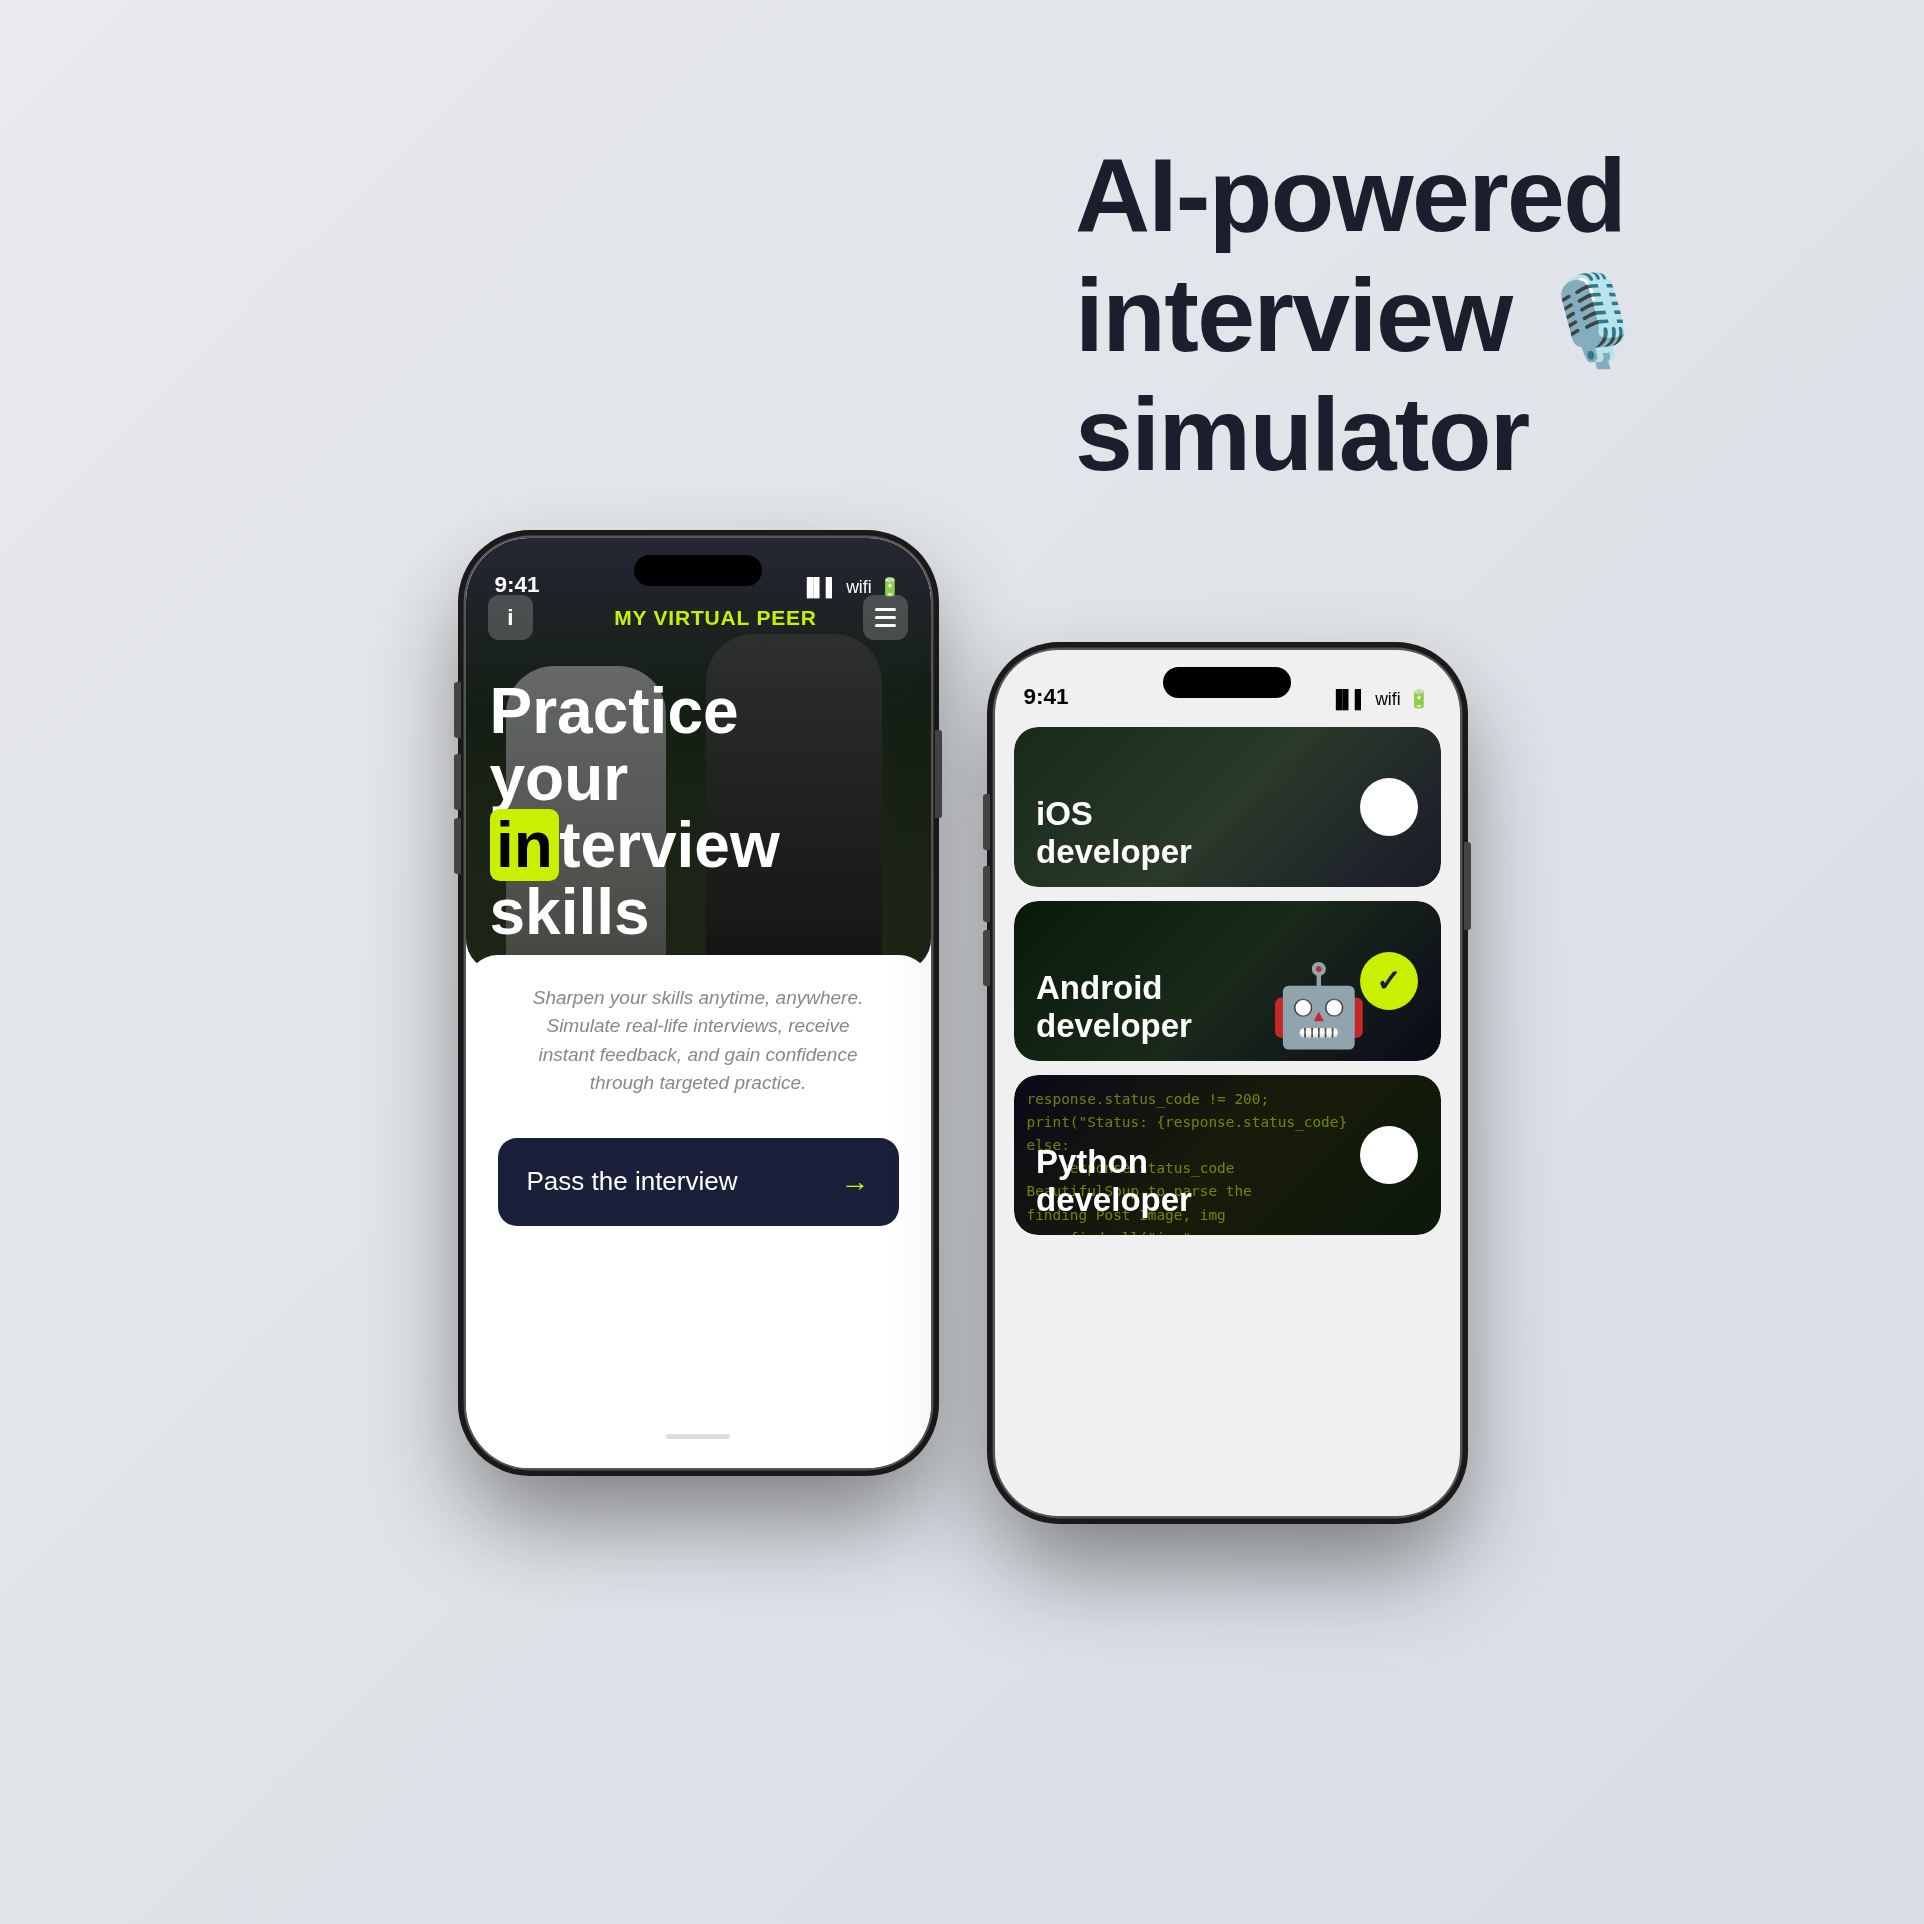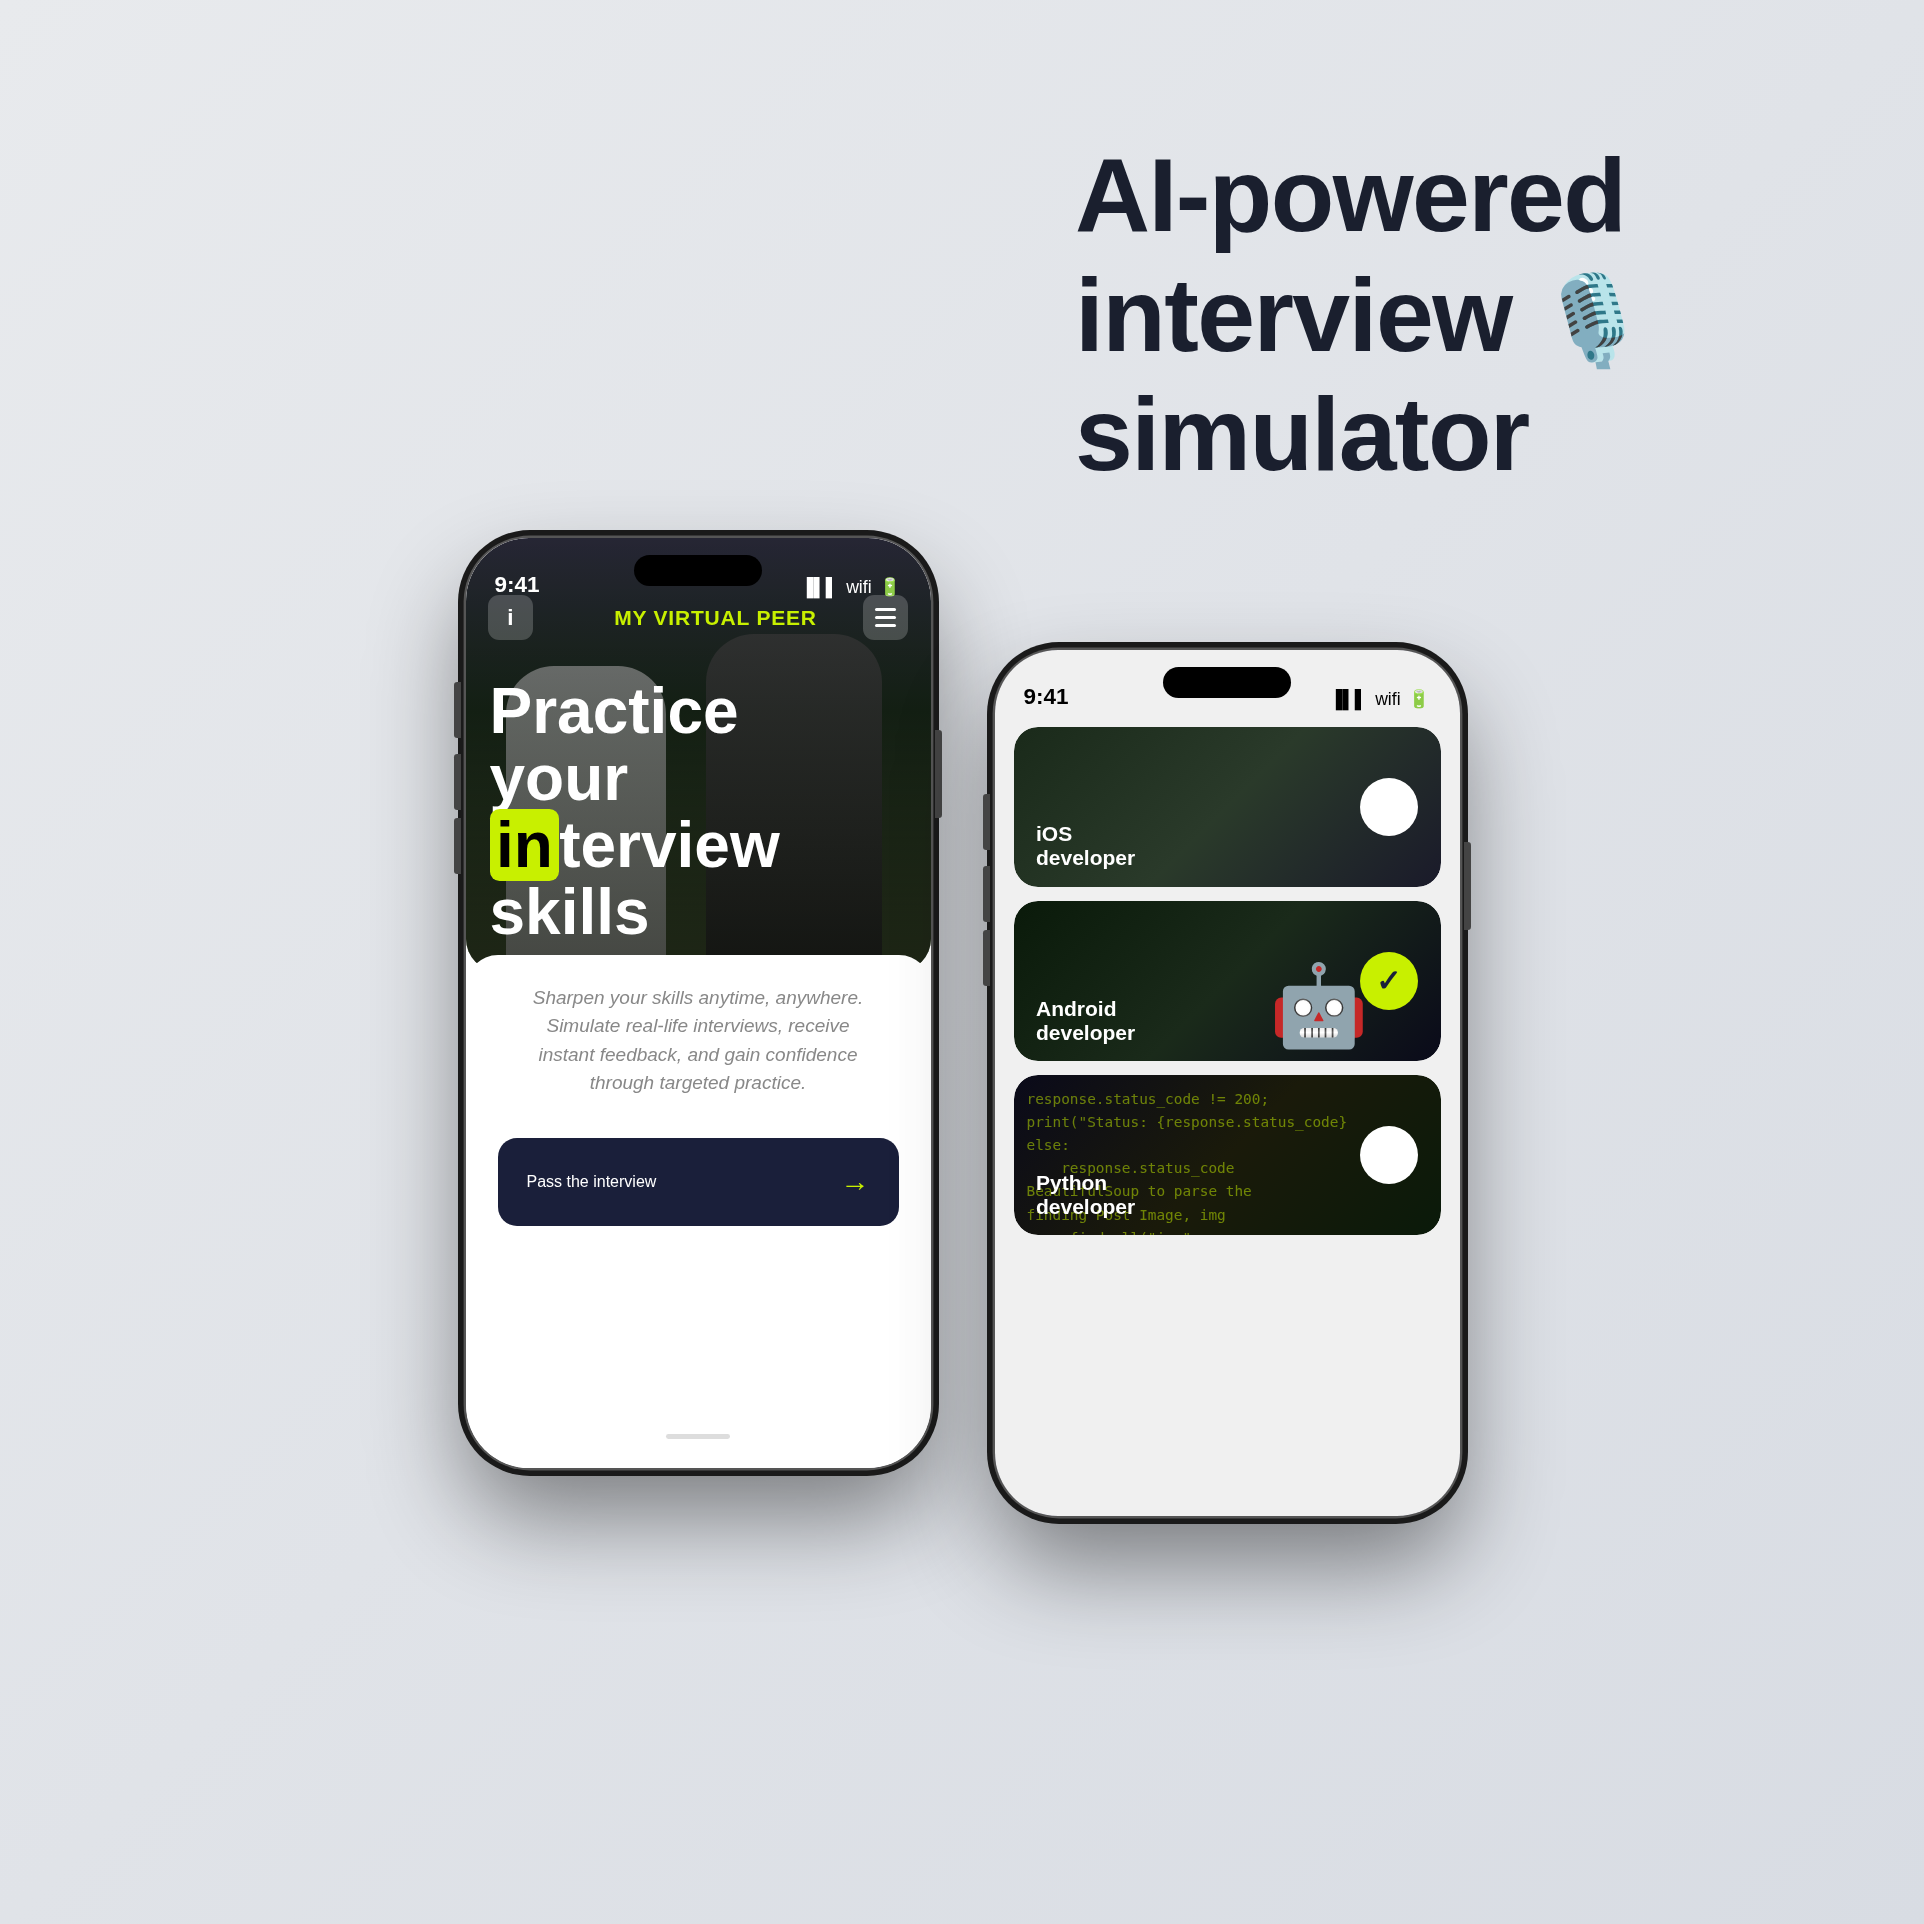--- a/index.html
+++ b/index.html
@@ -323,21 +323,21 @@
       border-radius: 19px;
       display: flex;
       align-items: center;
       justify-content: space-between;
       padding: 0 29px;
       cursor: pointer;
       margin-top: 16px;
     }
 
     .cta-label {
-      font-size: 16px;
+      font-size: 26px;
       color: #fff;
       font-weight: 500;
     }
 
     .cta-arrow {
       font-size: 29px;
       color: #c8f000;
     }
 
     .scroll-indicator {
@@ -413,21 +413,21 @@
     }
 
     .fullstack-bg {
       background: linear-gradient(135deg, #1a1a1a 0%, #2a2a2a 100%);
     }
 
     .category-label {
       position: absolute;
       bottom: 16px;
       left: 22.5px;
-      font-size: 21px;
+      font-size: 33px;
       font-weight: 800;
       color: #fff;
       line-height: 1.15;
     }
 
     .category-radio {
       position: absolute;
       right: 22.5px;
       bottom: 50%;
       transform: translateY(50%);

